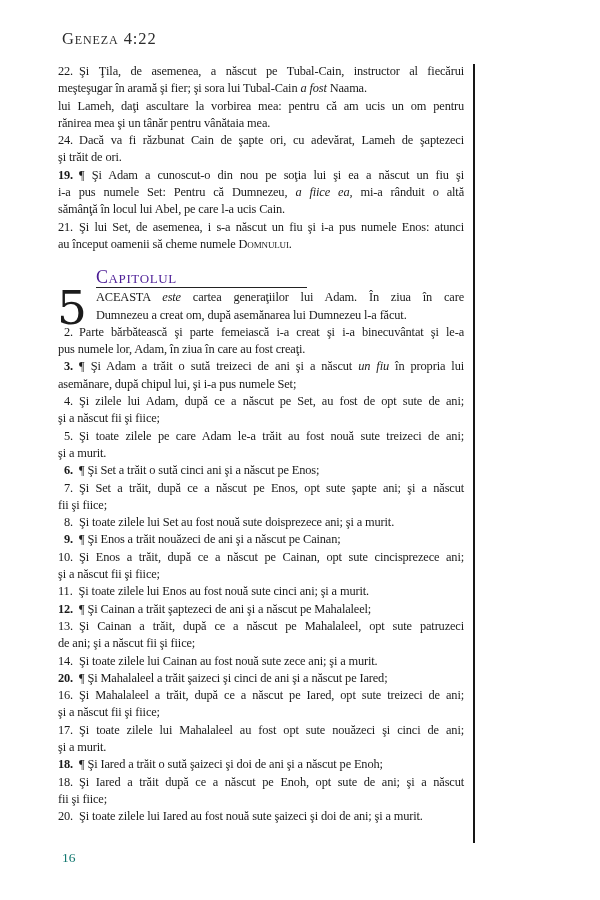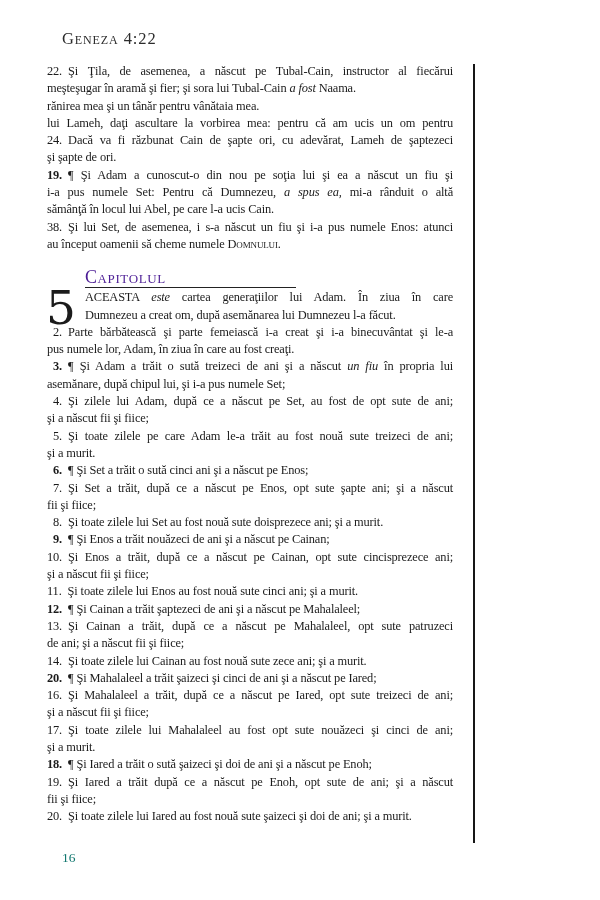--- a/index.html
+++ b/index.html
@@ -11,21 +11,21 @@
     overflow: hidden;
   }
   .page { position: relative; width: 600px; height: 856px; background: #ffffff; }
 
   .running-head {
     position: absolute; left: 62px; top: 29px;
     font-variant: small-caps;
     font-size: 16.5px; letter-spacing: 0.9px; color: #2c2c2c;
   }
 
-  .text-col { position: absolute; left: 47px; top: 63px; width: 406px; }
+  .text-col { position: absolute; left: 58px; top: 63px; width: 406px; }
 
   .line {
     font-size: 12.4px;
     line-height: 17.3px;
     letter-spacing: -0.15px;
     text-align: justify;
     text-align-last: justify;
   }
   .line.end { text-align-last: left; }
   .sc { font-variant: small-caps; }
@@ -64,28 +64,28 @@
 
 <div class="page">
 
   <div class="running-head">Geneza 4:22</div>
 
   <div class="text-col">
 
     <div id="ch4">
         <div class="line">22. Şi Ţila, de asemenea, a născut pe Tubal-Cain, instructor al fiecărui</div>
         <div class="line end">meşteşugar în aramă şi fier; şi sora lui Tubal-Cain <i>a fost</i> Naama.</div>
+        <div class="line">lui Lameh, daţi ascultare la vorbirea mea: pentru că am ucis un om pentru</div>
         <div class="line end">rănirea mea şi un tânăr pentru vânătaia mea.</div>
-        <div class="line">lui Lameh, daţi ascultare la vorbirea mea: pentru că am ucis un om pentru</div>
         <div class="line">24. Dacă va fi răzbunat Cain de şapte ori, cu adevărat, Lameh de şaptezeci</div>
-        <div class="line end">şi şapte de ori.</div>
+        <div class="line end">şi trăit de ori.</div>
         <div class="line"><b>19.</b> ¶ Şi Adam a cunoscut-o din nou pe soţia lui şi ea a născut un fiu şi</div>
-        <div class="line">i-a pus numele Set: Pentru că Dumnezeu, <i>a spus ea,</i> mi-a rânduit o altă</div>
+        <div class="line">i-a pus numele Set: Pentru că Dumnezeu, <i>a fiice ea,</i> mi-a rânduit o altă</div>
         <div class="line end">sămânţă în locul lui Abel, pe care l-a ucis Cain.</div>
-        <div class="line">38. Şi lui Set, de asemenea, i s-a născut un fiu şi i-a pus numele Enos: atunci</div>
+        <div class="line">21. Şi lui Set, de asemenea, i s-a născut un fiu şi i-a pus numele Enos: atunci</div>
         <div class="line end">au început oamenii să cheme numele <span class="sc">Domnului</span>.</div>
       </div>
 
     <div class="chapter-heading">
       <span class="ch-label">Capitolul</span>
     </div>
 
     <div class="dropcap-verse">
       <div class="dropcap">5</div>
       <div id="ch5v1" class="dc-lines">
@@ -114,21 +114,21 @@
         <div class="line end"><b>12.</b> ¶ Şi Cainan a trăit şaptezeci de ani şi a născut pe Mahalaleel;</div>
         <div class="line">13. Şi Cainan a trăit, după ce a născut pe Mahalaleel, opt sute patruzeci</div>
         <div class="line end">de ani; şi a născut fii şi fiice;</div>
         <div class="line end">14. Şi toate zilele lui Cainan au fost nouă sute zece ani; şi a murit.</div>
         <div class="line end"><b>20.</b> ¶ Şi Mahalaleel a trăit şaizeci şi cinci de ani şi a născut pe Iared;</div>
         <div class="line">16. Şi Mahalaleel a trăit, după ce a născut pe Iared, opt sute treizeci de ani;</div>
         <div class="line end">şi a născut fii şi fiice;</div>
         <div class="line">17. Şi toate zilele lui Mahalaleel au fost opt sute nouăzeci şi cinci de ani;</div>
         <div class="line end">şi a murit.</div>
         <div class="line end"><b>18.</b> ¶ Şi Iared a trăit o sută şaizeci şi doi de ani şi a născut pe Enoh;</div>
-        <div class="line">19. Şi Iared a trăit după ce a născut pe Enoh, opt sute de ani; şi a născut</div>
+        <div class="line">18. Şi Iared a trăit după ce a născut pe Enoh, opt sute de ani; şi a născut</div>
         <div class="line end">fii şi fiice;</div>
         <div class="line end">20. Şi toate zilele lui Iared au fost nouă sute şaizeci şi doi de ani; şi a murit.</div>
       </div>
 
   </div>
 
   <div class="col-rule"></div>
 
   <div class="page-number">16</div>
 

